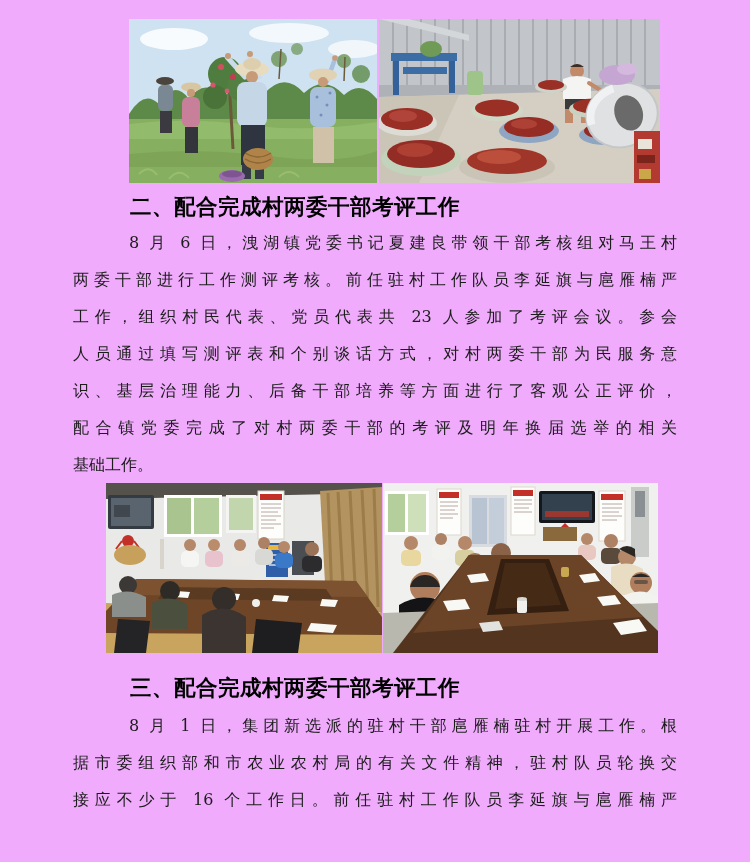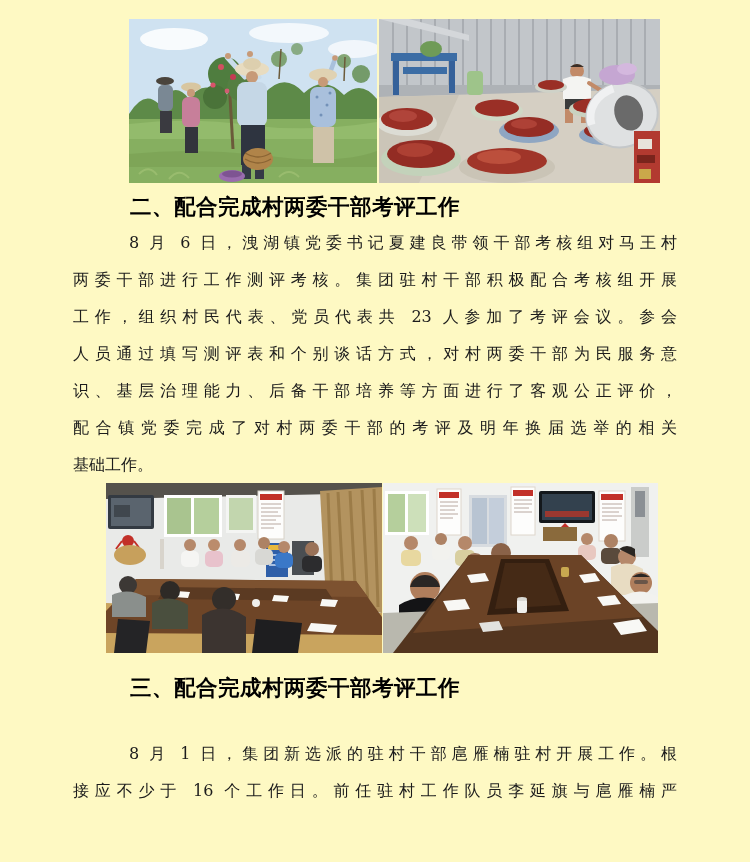--- a/index.html
+++ b/index.html
@@ -1,36 +1,36 @@
 <!DOCTYPE html>
 <html><head>
 <meta charset="utf-8">
 <style>
   * { margin:0; padding:0; box-sizing:border-box; }
   html,body { background:#ffffff; }
   .page {
-    position:relative; width:750px; height:862px; background:#fef9c3;
+    position:relative; width:750px; height:862px; background:#f0abfc;
     overflow:hidden; font-family:"DejaVu Serif","Liberation Serif",serif;
     color:#1c1c1c;
   }
   .photo-row { position:absolute; display:flex; }
   .photo-row svg { display:block; }
   .photo-row.top { left:129px; top:19px; gap:2px; }
   .photo-row.mid { left:106px; top:483px; gap:1px; }
   .heading {
     position:absolute; left:130px; width:560px;
     font-family:"Liberation Sans","DejaVu Sans",sans-serif;
     font-weight:bold; font-size:21.5px; line-height:30px; color:#000;
     letter-spacing:0.5px; white-space:nowrap;
   }
   .heading.h1 { top:192px; }
   .heading.h2 { top:673px; }
   .para { position:absolute; left:73px; width:604px; }
   .para.p1 { top:224px; }
-  .para.p2 { top:707px;margin-top:28px; }
+  .para.p2 { top:707px; }
   .bodyline {
     height:37px; line-height:37px; font-size:16px;
     text-align:justify; text-align-last:justify;
     white-space:nowrap; overflow:visible;
   }
   .bodyline.first { text-indent:56px; }
   .bodyline.short { text-align-last:left; }
 </style>
 </head>
 <body>
@@ -188,21 +188,21 @@
       <rect x="259" y="120" width="14" height="10" fill="#e8e4da"></rect>
       <rect x="258" y="136" width="18" height="8" fill="#7a241c"></rect>
       <rect x="260" y="150" width="12" height="10" fill="#caa84a"></rect>
     </svg>
   </div>
 
   <div class="heading h1">二、配合完成村两委干部考评工作</div>
 
   <div class="para p1">
     <div class="bodyline first">8 月 6 日，洩湖镇党委书记夏建良带领干部考核组对马王村</div>
-    <div class="bodyline">两委干部进行工作测评考核。集团驻村干部积极配合考核组开展</div>
+    <div class="bodyline">两委干部进行工作测评考核。前任驻村工作队员李延旗与扈雁楠严</div>
     <div class="bodyline">工作，组织村民代表、党员代表共 23 人参加了考评会议。参会</div>
     <div class="bodyline">人员通过填写测评表和个别谈话方式，对村两委干部为民服务意</div>
     <div class="bodyline">识、基层治理能力、后备干部培养等方面进行了客观公正评价，</div>
     <div class="bodyline">配合镇党委完成了对村两委干部的考评及明年换届选举的相关</div>
     <div class="bodyline short">基础工作。</div>
   </div>
 
   <div class="photo-row mid">
 
     <svg width="276" height="170" viewBox="0 0 276 170" xmlns="http://www.w3.org/2000/svg">
@@ -346,16 +346,17 @@
       <rect x="134" y="116" width="10" height="14" rx="2" fill="#efefec"></rect>
       <ellipse cx="139" cy="116" rx="5" ry="2" fill="#d8d8d4"></ellipse>
       <rect x="178" y="84" width="8" height="10" rx="2" fill="#c8a850"></rect>
     </svg>
   </div>
 
   <div class="heading h2">三、配合完成村两委干部考评工作</div>
 
   <div class="para p2">
     <div class="bodyline first">8 月 1 日，集团新选派的驻村干部扈雁楠驻村开展工作。根</div>
+    <div class="bodyline">据市委组织部和市农业农村局的有关文件精神，驻村队员轮换交</div>
     <div class="bodyline">接应不少于 16 个工作日。前任驻村工作队员李延旗与扈雁楠严</div>
   </div>
 
 </div>
 
 </body></html>

